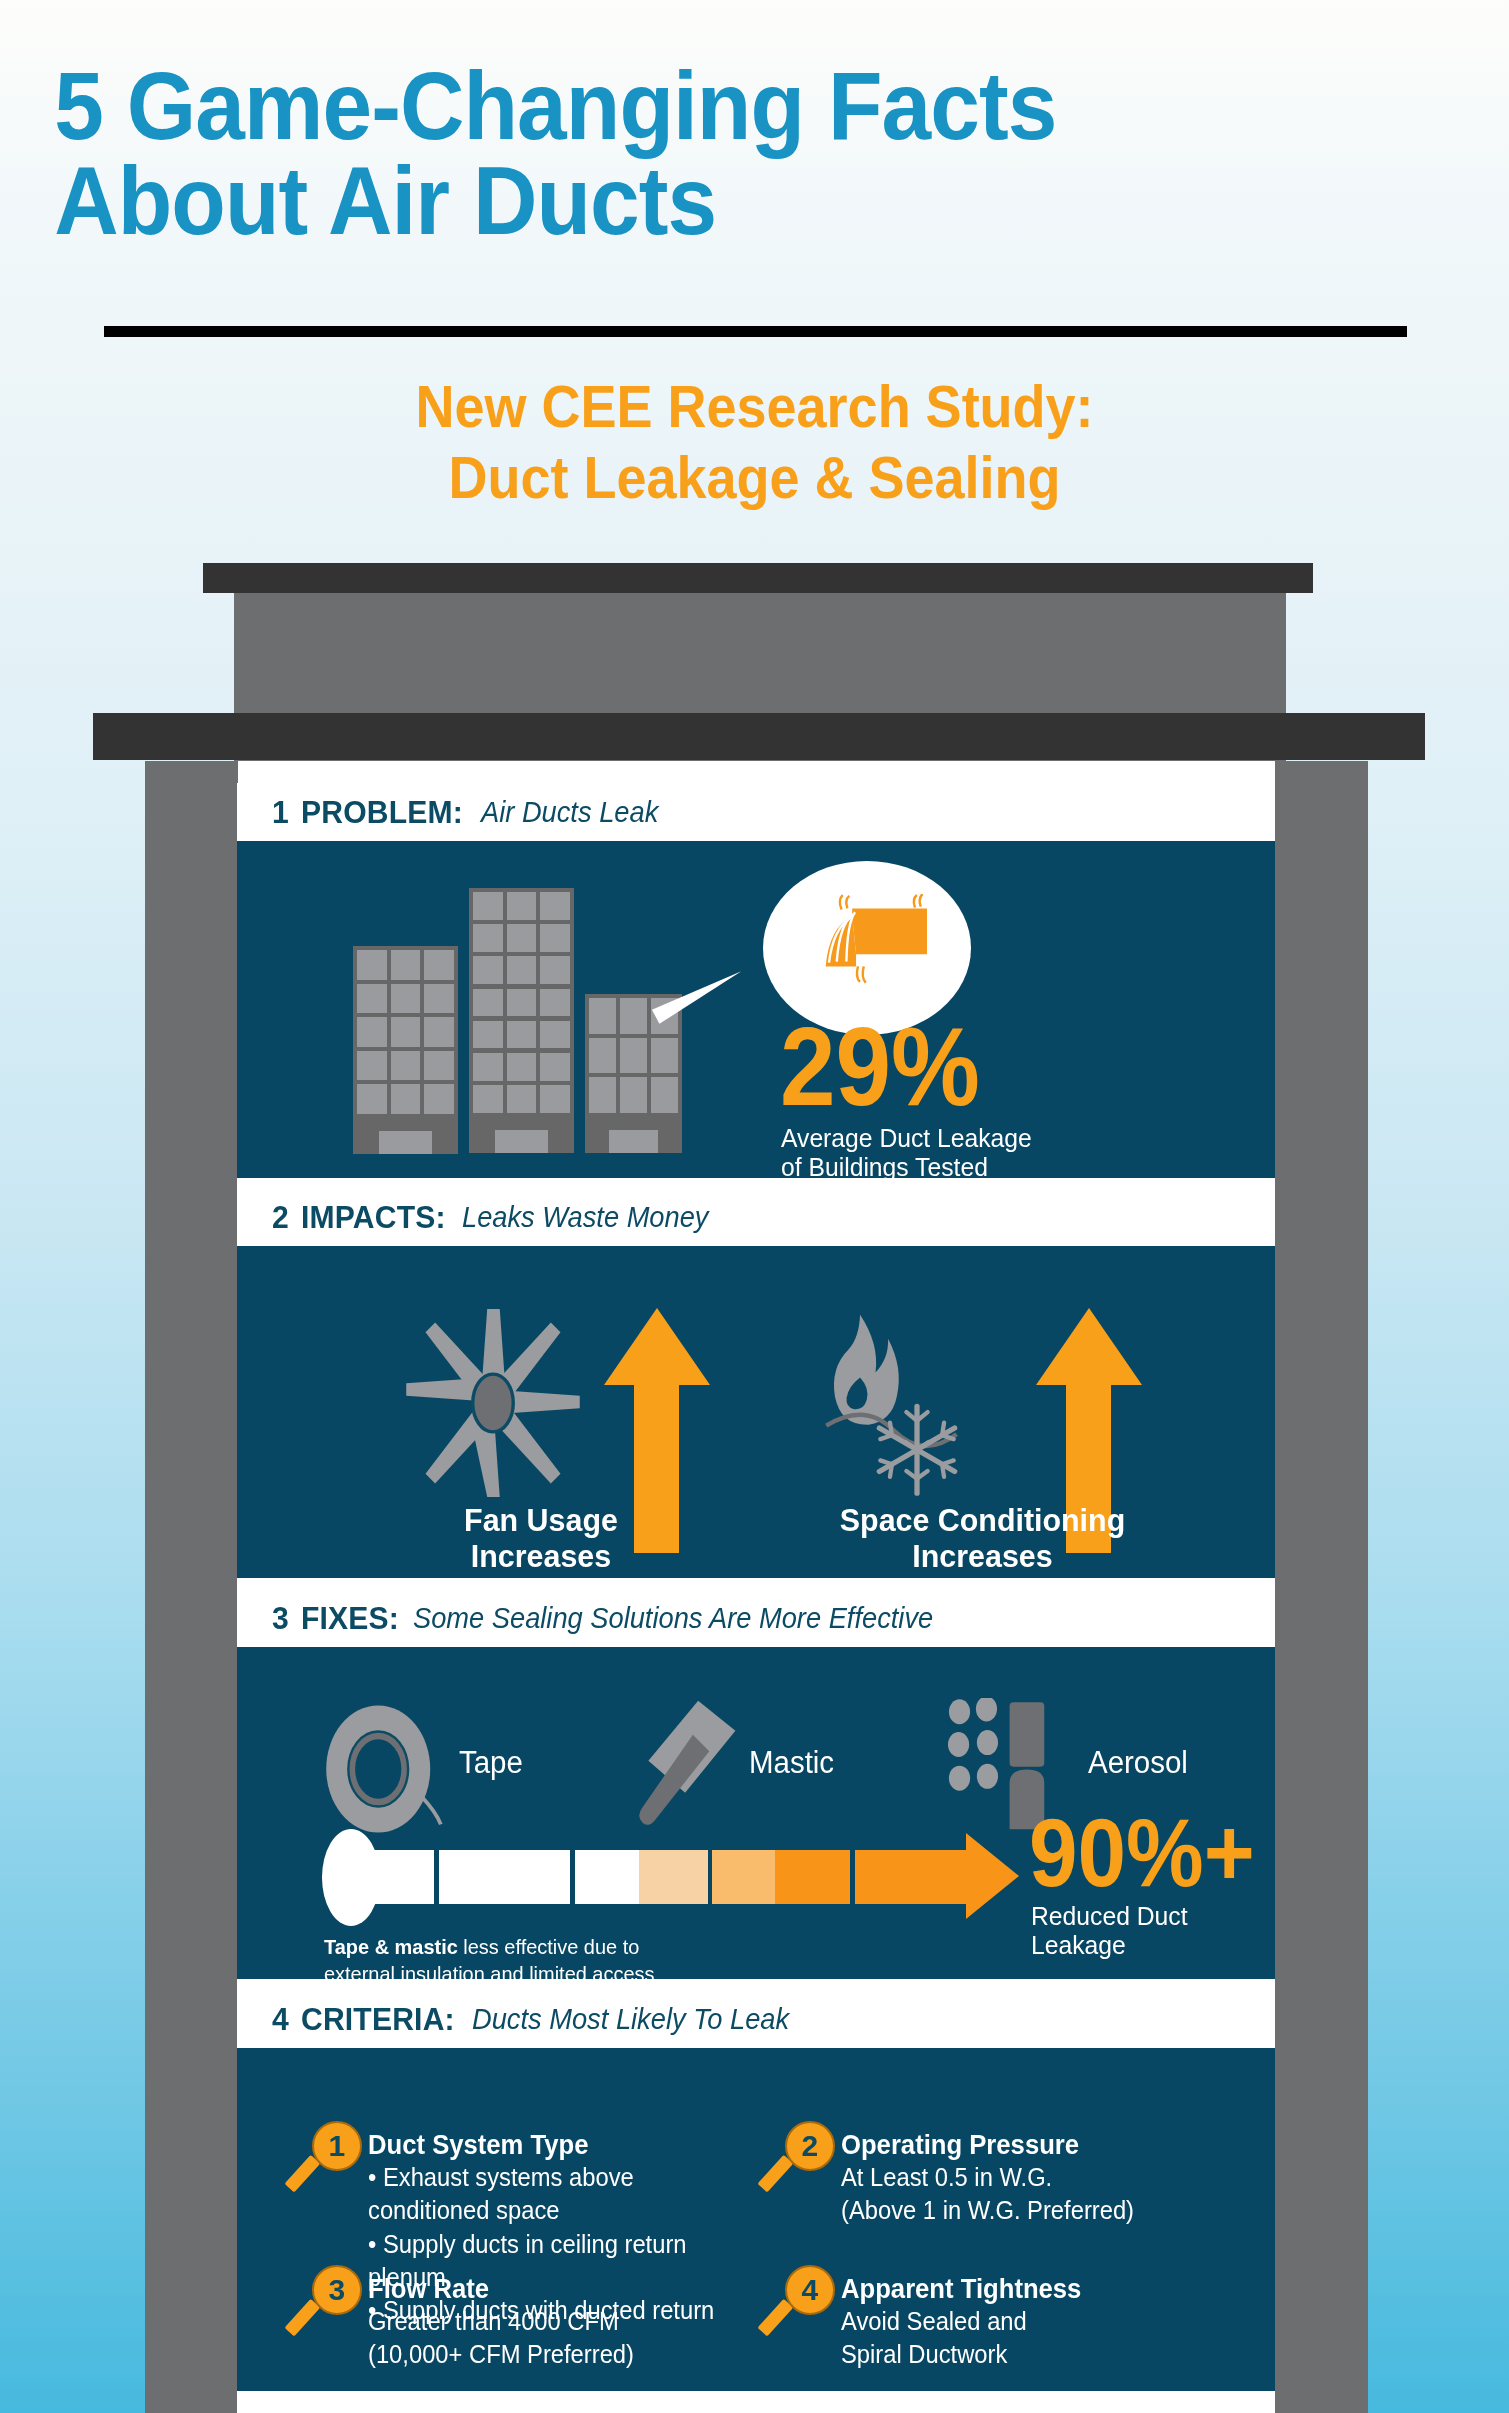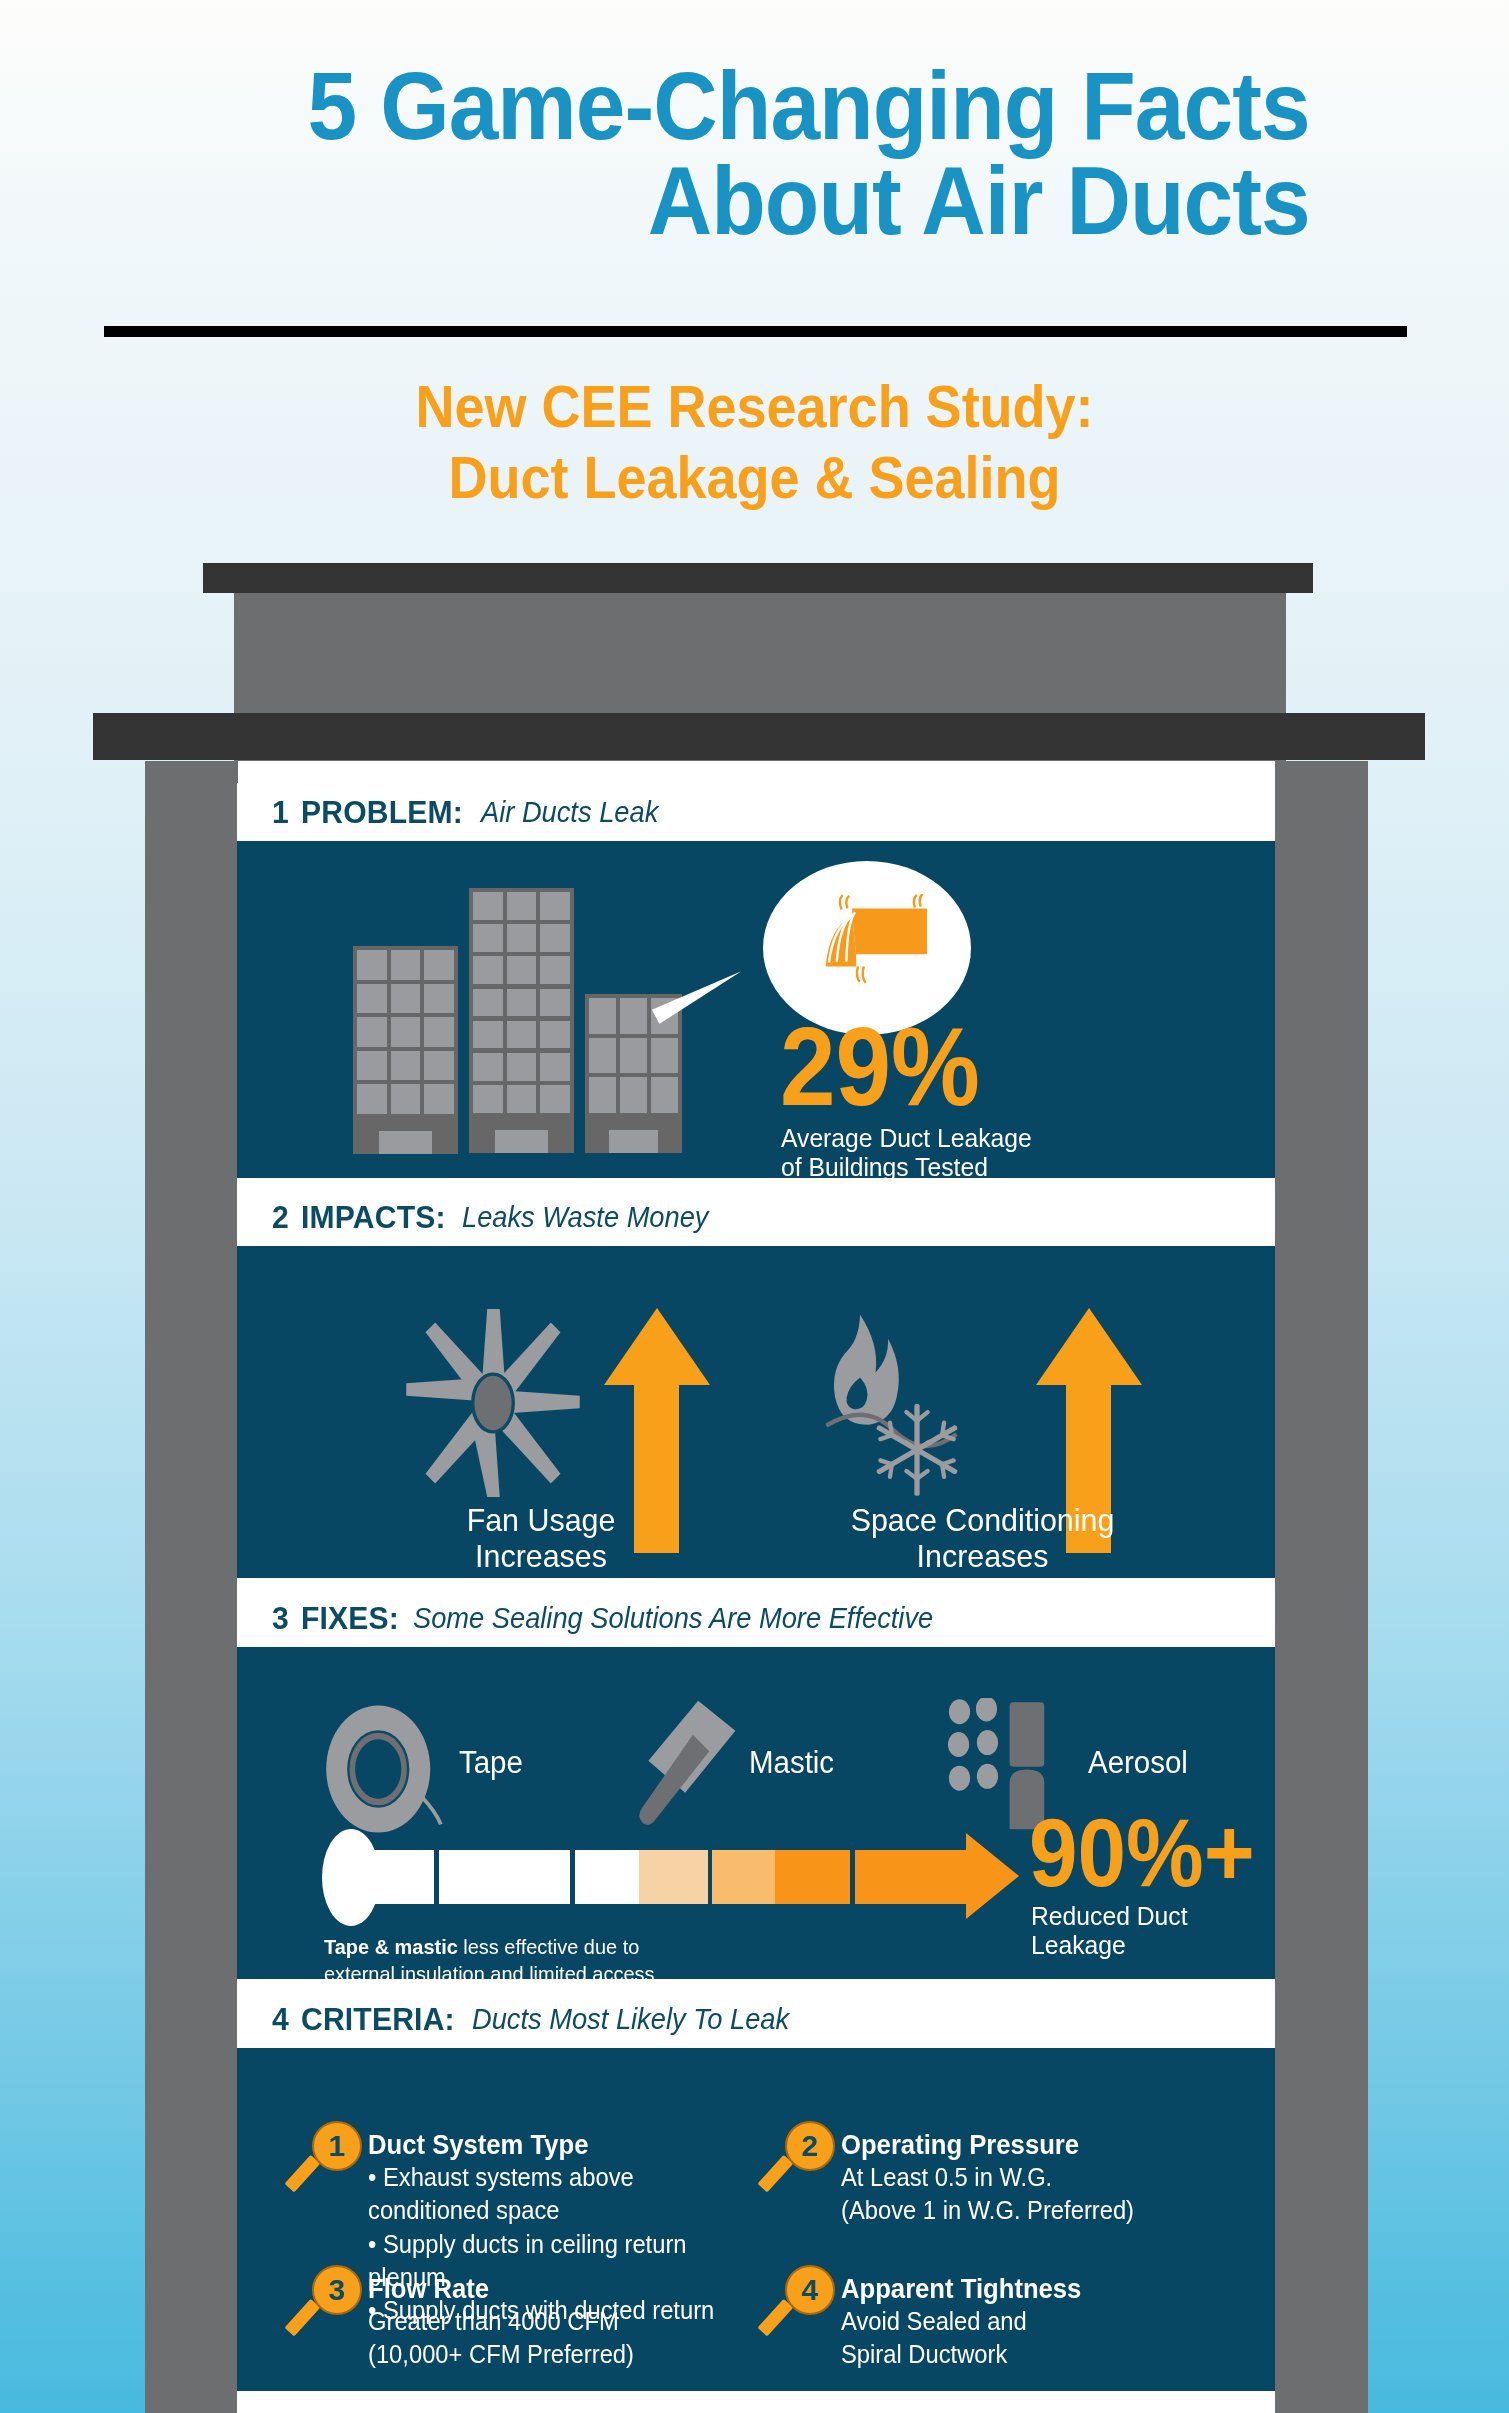--- a/index.html
+++ b/index.html
@@ -24,23 +24,23 @@
        #a8dcef 48%,
        #71c8e5 62%,
        #33b3db 76%,
        #0ba5d1 88%,
        #039ac6 100%);
   }
 
   
   .title-block {
     position: absolute;
-    left: 8px; top: 58px;
+    left: 0; top: 58px;
     width: 1356px;
-    text-align: right;
+    text-align: left;
   }
   .main-title {
     font-family: "Liberation Sans Narrow", "Liberation Sans", sans-serif;
     font-weight: bold;
     font-size: 97px;
     line-height: 0.98;
     color: #1893c4;
     letter-spacing: -1px;
     transform: scaleX(0.92);
   }
@@ -199,21 +199,21 @@
     font-family: "Liberation Sans Narrow", "Liberation Sans", sans-serif;
     color: #ffffff;
     font-size: 26px;
     line-height: 1.12;
     transform: scaleX(0.95);
     transform-origin: left top;
   }
 
   
   #sec2 { top: 1188px; height: 390px; }
-  #sec2 .sec-body { height: 280px; }
+  #sec2 .sec-body { height: 280px; font-weight: bold; }
   .impact-label {
     position: absolute;
     text-align: center;
     font-family: "Liberation Sans Narrow", "Liberation Sans", sans-serif;
     color: #ffffff;
     font-size: 32px;
     line-height: 1.14;
     transform: scaleX(0.95);
   }
   .arrow-up {

